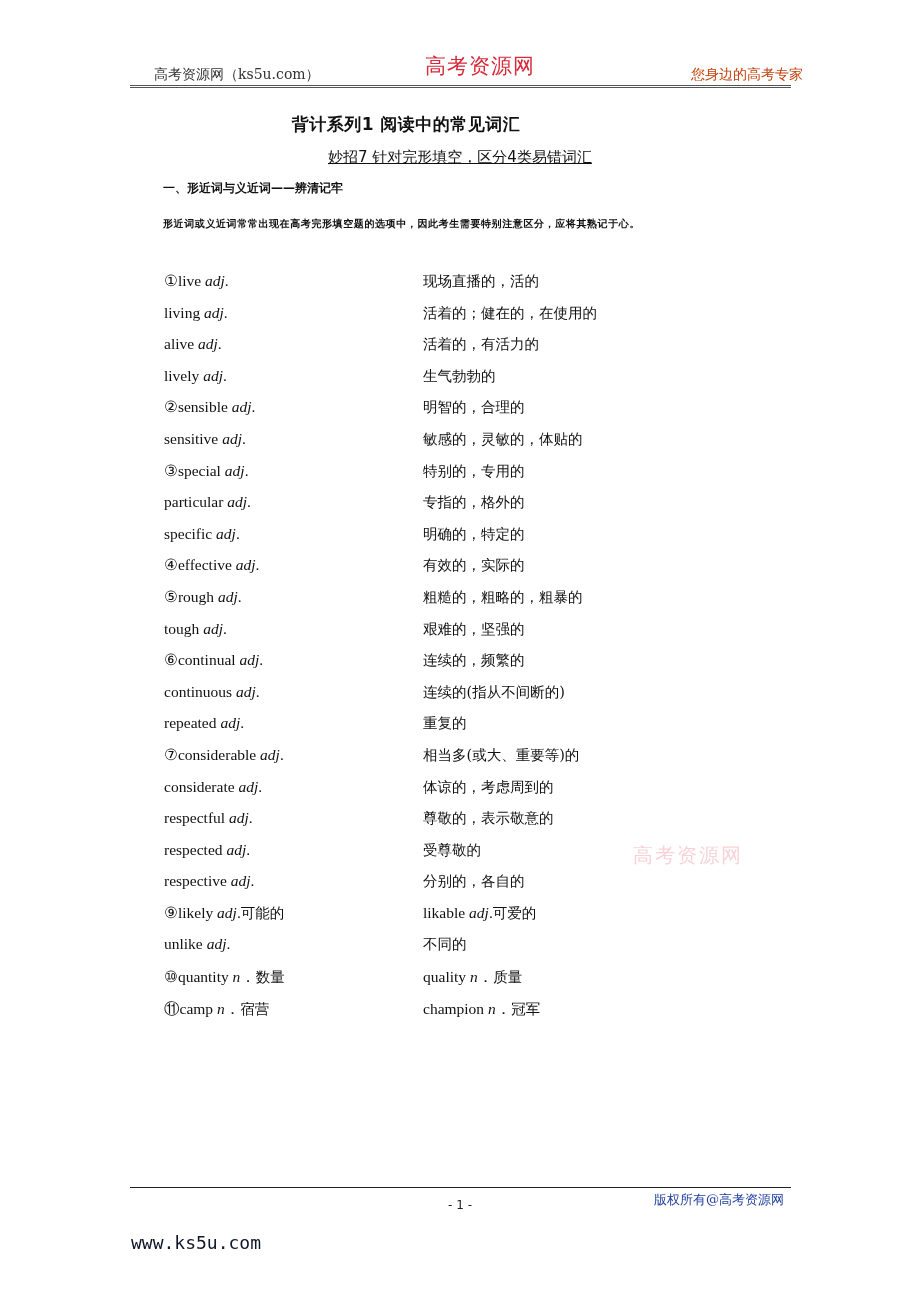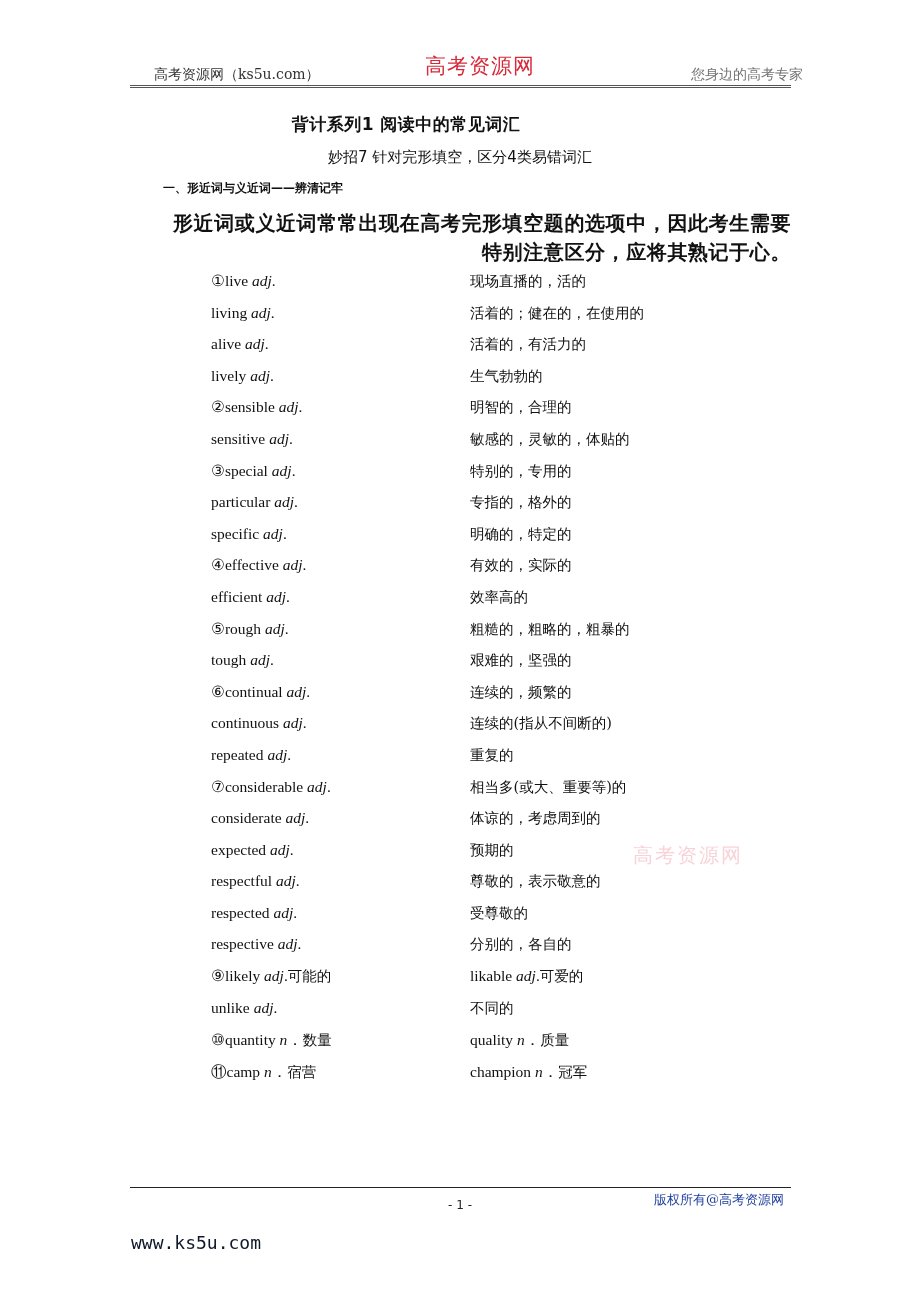--- a/index.html
+++ b/index.html
@@ -40,21 +40,21 @@
       color: #d62a3a;
       font-family: "DejaVu Serif", serif;
       letter-spacing: 1px;
       font-weight: normal;
     }
     .header-right {
       position: absolute;
       right: 6px;
       top: 8px;
       font-size: 14px;
-      color: #737373;
+      color: #c2410c;
       font-family: "DejaVu Serif", serif;
     }
     .header-rule {
       position: absolute;
       left: 130px;
       top: 85px;
       width: 661px;
       height: 0;
       border-top: 3px double #555555;
     }
@@ -70,53 +70,52 @@
       letter-spacing: 0.5px;
     }
     .doc-subtitle {
       position: absolute;
       left: 0;
       width: 920px;
       top: 148px;
       text-align: center;
       font-size: 15px;
       font-family: "DejaVu Sans", sans-serif;
+      text-decoration: underline;
     }
     .section-heading {
       position: absolute;
       left: 163px;
       top: 180px;
       font-size: 12px;
       font-weight: bold;
       font-family: "DejaVu Sans", sans-serif;
     }
     .intro-para {
       position: absolute;
       left: 131px;
       top: 209px;
       width: 660px;
-      font-size: 20px;
+      font-size: 10px;
       line-height: 29px;
       font-family: "DejaVu Serif", serif;
       font-weight: bold;
       text-indent: 32px;
       letter-spacing: 0.6px;
-      text-align: right;
     }
     .vocab-list {
       position: absolute;
       left: 164px;
       top: 272px;
       width: 620px;
     }
     .vocab-row {
       position: relative;
       height: 31.6px;
       font-size: 15.5px;
-      margin-left: 47px;
     }
     .vocab-row.tall {
       height: 36px;
     }
     .col-left {
       position: absolute;
       left: 0;
       top: 0;
       white-space: nowrap;
     }
@@ -227,24 +226,20 @@
     </div>
     <div class="vocab-row">
       <div class="col-left"><span>specific</span> <span class="pos">adj</span><span>.</span><span class="zh"></span></div>
       <div class="col-right"><span></span><span class="pos"></span><span></span><span class="zh">明确的，特定的</span></div>
     </div>
     <div class="vocab-row">
       <div class="col-left"><span>④effective</span> <span class="pos">adj</span><span>.</span><span class="zh"></span></div>
       <div class="col-right"><span></span><span class="pos"></span><span></span><span class="zh">有效的，实际的</span></div>
     </div>
     <div class="vocab-row">
-      <div class="col-left"><span>efficient</span> <span class="pos">adj</span><span>.</span><span class="zh"></span></div>
-      <div class="col-right"><span></span><span class="pos"></span><span></span><span class="zh">效率高的</span></div>
-    </div>
-    <div class="vocab-row">
       <div class="col-left"><span>⑤rough</span> <span class="pos">adj</span><span>.</span><span class="zh"></span></div>
       <div class="col-right"><span></span><span class="pos"></span><span></span><span class="zh">粗糙的，粗略的，粗暴的</span></div>
     </div>
     <div class="vocab-row">
       <div class="col-left"><span>tough</span> <span class="pos">adj</span><span>.</span><span class="zh"></span></div>
       <div class="col-right"><span></span><span class="pos"></span><span></span><span class="zh">艰难的，坚强的</span></div>
     </div>
     <div class="vocab-row">
       <div class="col-left"><span>⑥continual</span> <span class="pos">adj</span><span>.</span><span class="zh"></span></div>
       <div class="col-right"><span></span><span class="pos"></span><span></span><span class="zh">连续的，频繁的</span></div>
@@ -257,24 +252,20 @@
       <div class="col-left"><span>repeated</span> <span class="pos">adj</span><span>.</span><span class="zh"></span></div>
       <div class="col-right"><span></span><span class="pos"></span><span></span><span class="zh">重复的</span></div>
     </div>
     <div class="vocab-row">
       <div class="col-left"><span>⑦considerable</span> <span class="pos">adj</span><span>.</span><span class="zh"></span></div>
       <div class="col-right"><span></span><span class="pos"></span><span></span><span class="zh">相当多(或大、重要等)的</span></div>
     </div>
     <div class="vocab-row">
       <div class="col-left"><span>considerate</span> <span class="pos">adj</span><span>.</span><span class="zh"></span></div>
       <div class="col-right"><span></span><span class="pos"></span><span></span><span class="zh">体谅的，考虑周到的</span></div>
-    </div>
-    <div class="vocab-row">
-      <div class="col-left"><span>expected</span> <span class="pos">adj</span><span>.</span><span class="zh"></span></div>
-      <div class="col-right"><span></span><span class="pos"></span><span></span><span class="zh">预期的</span></div>
     </div>
     <div class="vocab-row">
       <div class="col-left"><span>respectful</span> <span class="pos">adj</span><span>.</span><span class="zh"></span></div>
       <div class="col-right"><span></span><span class="pos"></span><span></span><span class="zh">尊敬的，表示敬意的</span></div>
     </div>
     <div class="vocab-row">
       <div class="col-left"><span>respected</span> <span class="pos">adj</span><span>.</span><span class="zh"></span></div>
       <div class="col-right"><span></span><span class="pos"></span><span></span><span class="zh">受尊敬的</span></div>
     </div>
     <div class="vocab-row">

